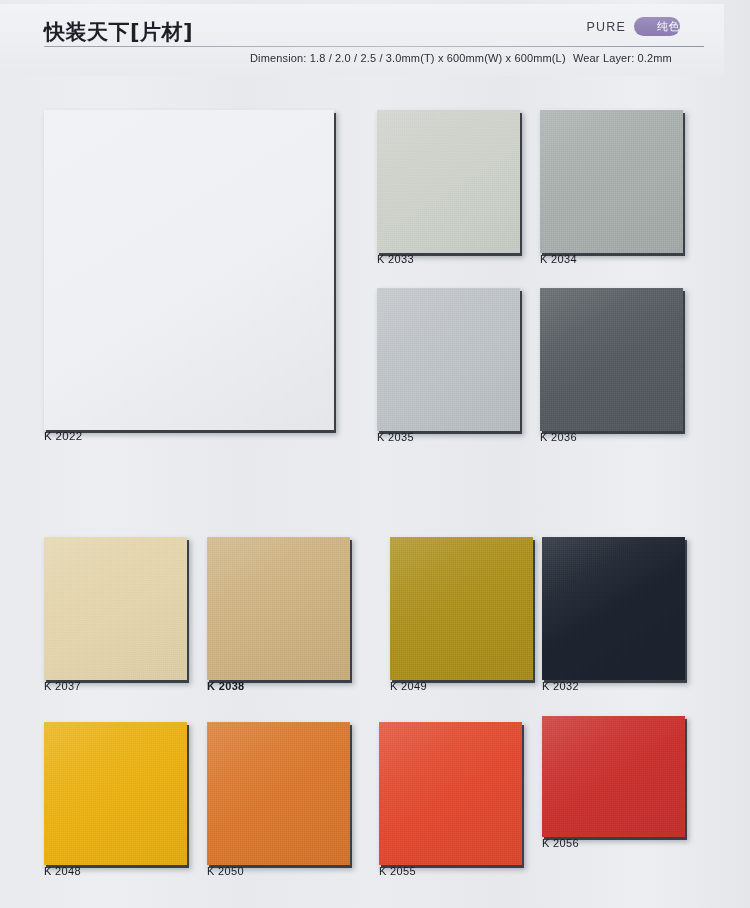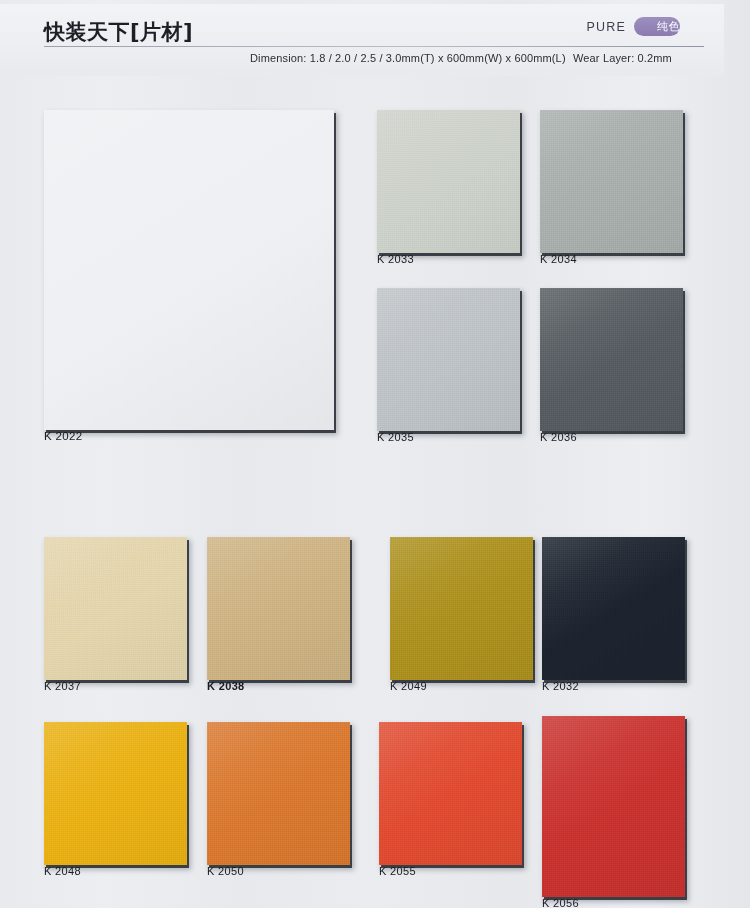--- a/index.html
+++ b/index.html
@@ -167,19 +167,19 @@
         <div class="swatch-label">K 2048</div>
       </div>
       <div class="swatch-cell" style="left: 207px; top: 722px; width: 143px; height: 143px;">
         <div class="swatch-tile grainy" style="background: rgb(217, 119, 47);"></div>
         <div class="swatch-label">K 2050</div>
       </div>
       <div class="swatch-cell" style="left: 379px; top: 722px; width: 143px; height: 143px;">
         <div class="swatch-tile grainy" style="background: rgb(224, 74, 48);"></div>
         <div class="swatch-label">K 2055</div>
       </div>
-      <div class="swatch-cell" style="left: 542px; top: 716px; width: 143px; height: 181px;">
+      <div class="swatch-cell" style="left: 542px; top: 716px; width: 143px; height: 121px;">
         <div class="swatch-tile" style="background: rgb(200, 50, 47);"></div>
         <div class="swatch-label">K 2056</div>
       </div>
     </div>
 
 </div>
 
 </body></html>

